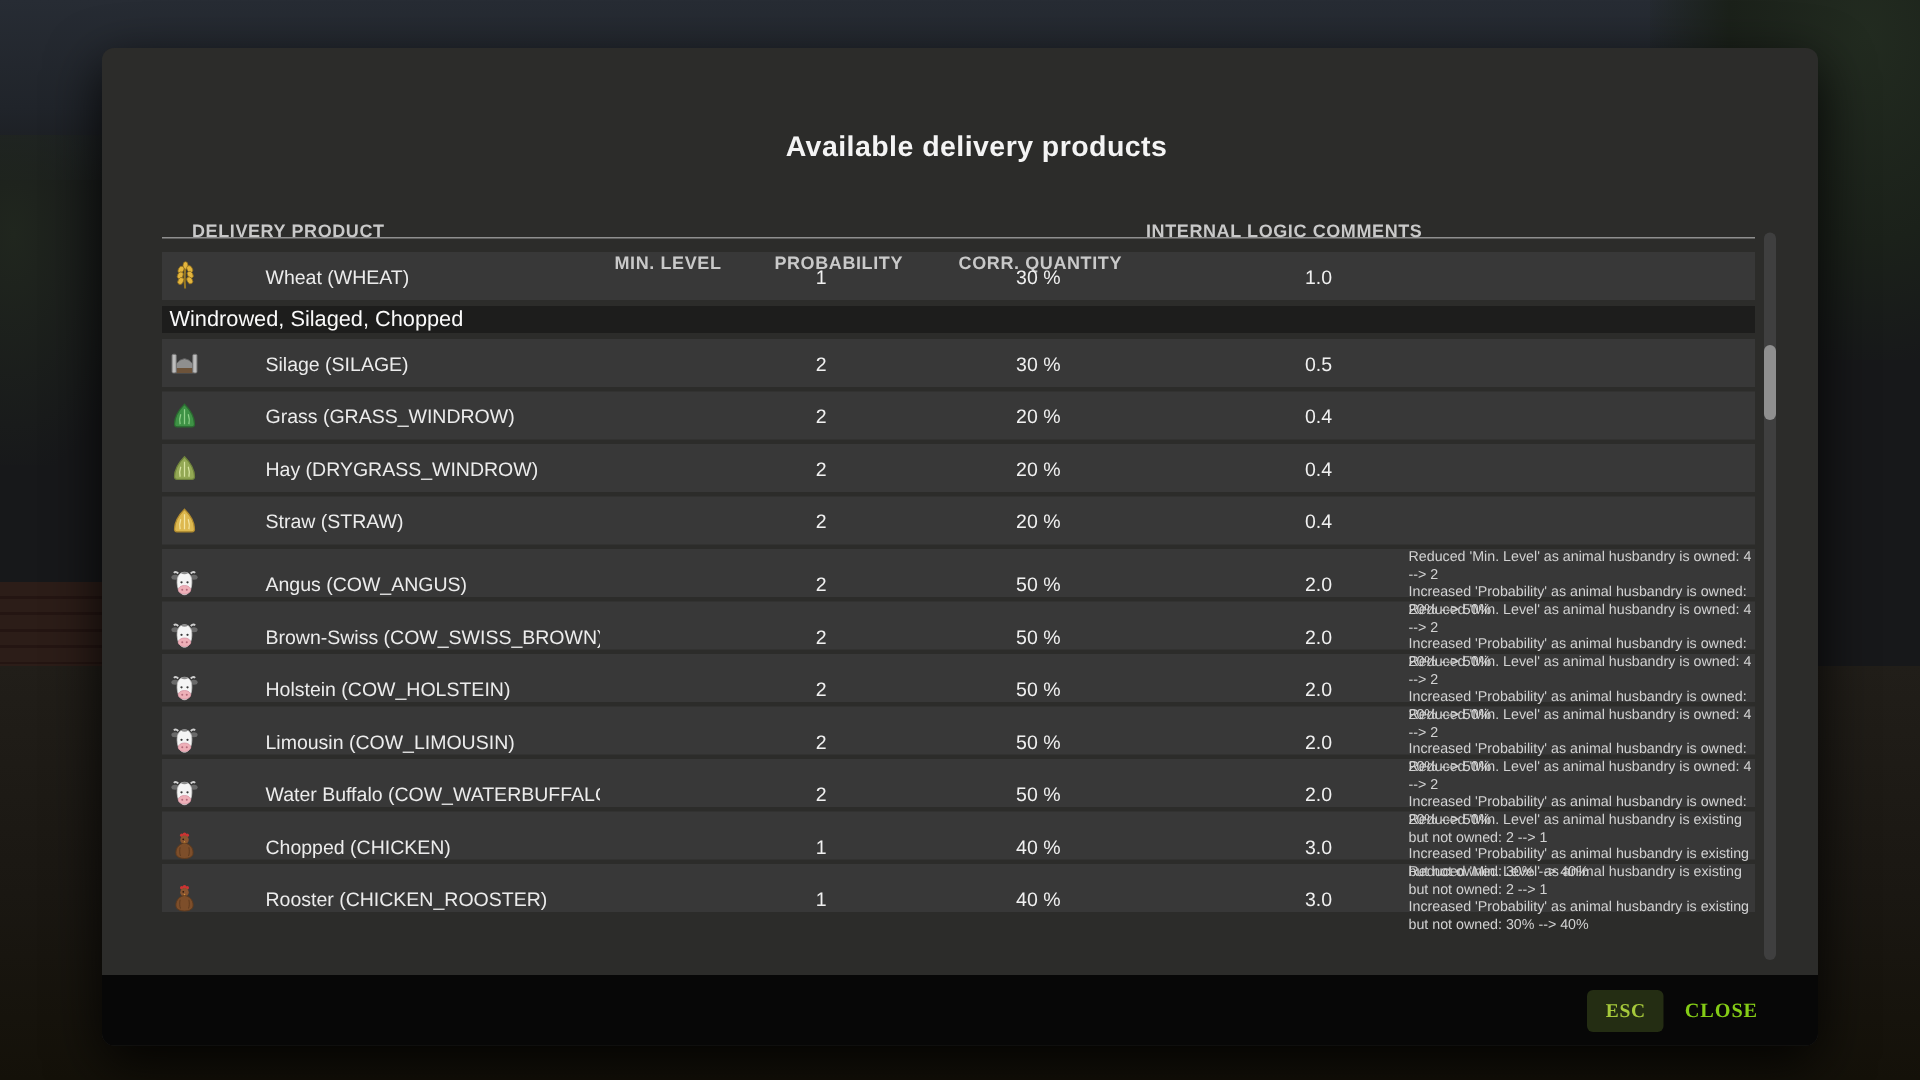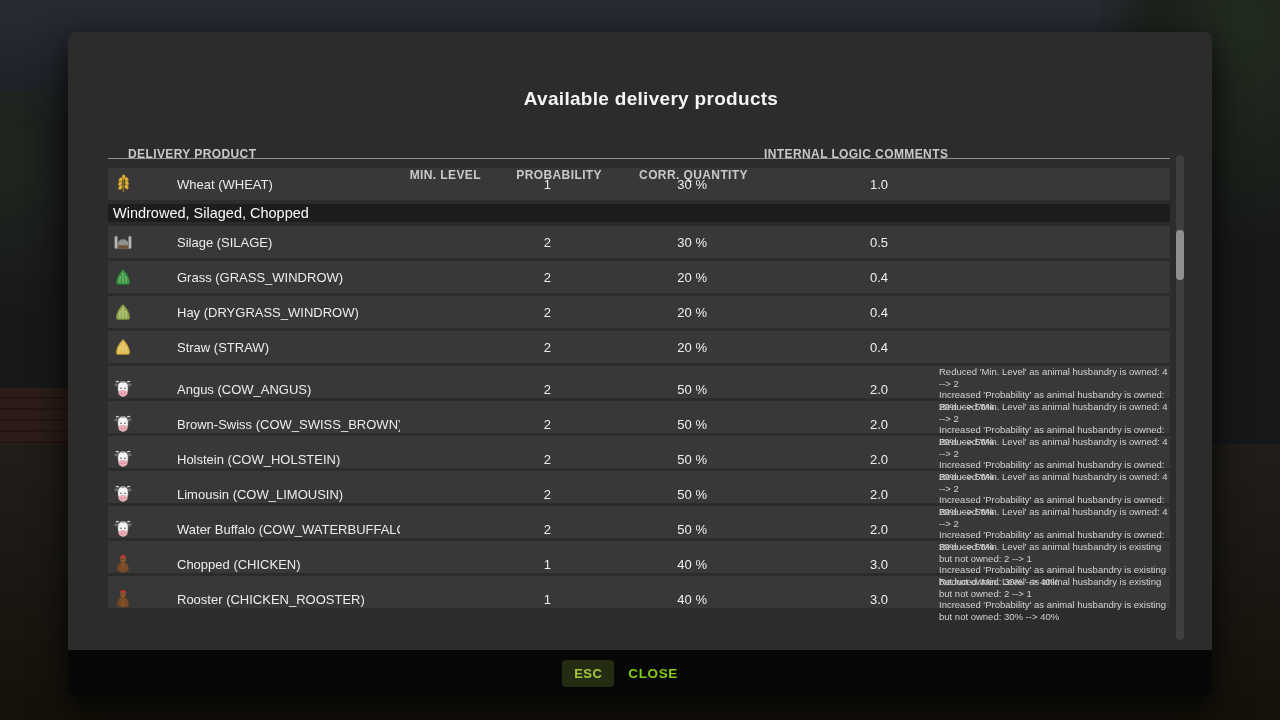--- a/index.html
+++ b/index.html
@@ -37,22 +37,22 @@
   .comments{padding-left:16px;font-size:9.5px;line-height:11.5px;color:#d2d2d2;}
   .section{height:18px;background:#1d1d1c;color:#fafafa;font-size:14.5px;
     display:flex;align-items:center;padding-left:5px;margin:4px 0 4px 0;}
   
   .scrollbar-track{position:absolute;left:1108px;top:123px;width:8px;height:485px;
     background:#3f3f3f;border-radius:4px;}
   .scrollbar-thumb{position:absolute;left:0;top:75px;width:8px;height:50px;
     background:#8f8f8f;border-radius:4px;}
   
   .footer-bar{position:absolute;left:0;top:618px;width:100%;height:47px;background:#070707;
-    border-radius:0 0 8px 8px;display:flex;align-items:center;justify-content:center;
-    padding-right:40px;box-sizing:border-box;gap:14px;}
+    border-radius:0 0 8px 8px;display:flex;align-items:center;justify-content:flex-end;
+    padding-right:40px;box-sizing:border-box;gap:14px;font-family:Liberation Serif, serif;}
   .esc-button{background:#242d13;color:#a6c93b;font-size:13px;font-weight:bold;
     padding:6px 12px;border-radius:4px;letter-spacing:.5px;}
   .close-button{color:#84cc16;font-size:13.5px;font-weight:bold;letter-spacing:.6px;}
   svg{display:block;}
 </style>
 </head>
 <body>
 
 <div class="scene">
   <div class="sky"></div>

